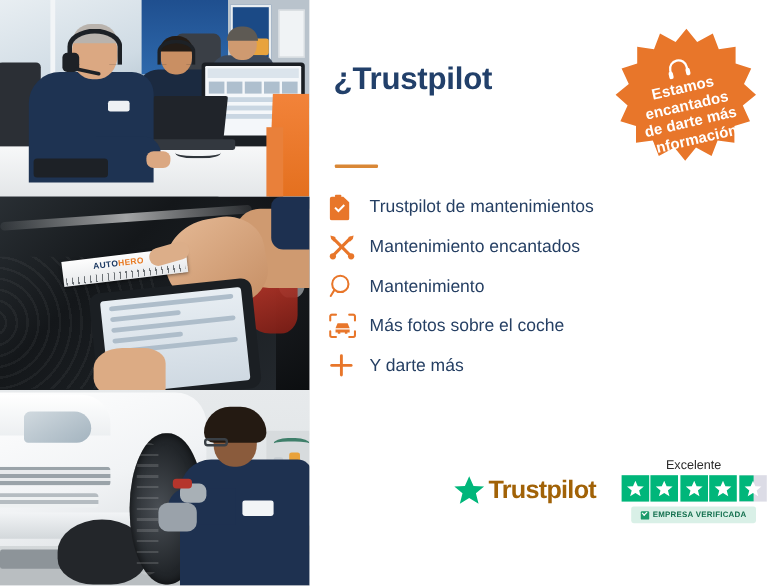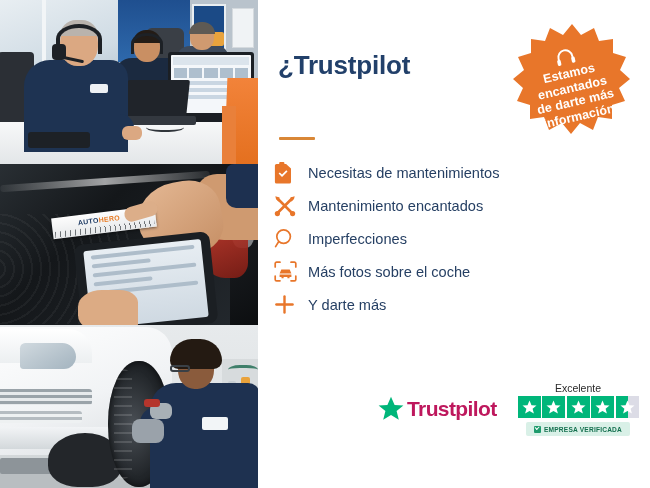--- a/index.html
+++ b/index.html
@@ -167,21 +167,21 @@
   .feature{ display:flex; align-items:center; height:33px; }
   .feature-icon{ width:34px; min-width:34px; height:26px; display:flex; align-items:center; justify-content:flex-start; }
   .feature-label{ font-size:14.6px; color:#253f63; }
 
   .contact{ position:absolute; left:20px; top:326px; width:360px;
     font-size:12.6px; line-height:1.66; color:#2c4466; }
 
   
   .tp{ position:absolute; left:120px; top:382px; width:262px; height:66px; }
   .tp-logo{ position:absolute; left:0; top:14px; display:flex; align-items:center; gap:3px;}
-  .tp-logo-text{ font-size:21px; font-weight:bold; color:#be185d; letter-spacing:-.6px;}
+  .tp-logo-text{ font-size:21px; font-weight:bold; color:#a16207; letter-spacing:-.6px;}
   .tp-right{ position:absolute; right:0; top:0; width:124px; }
   .tp-excelente{ font-size:10.5px; color:#2b2b2b; text-align:center; margin-bottom:2px;}
   .tp-stars{ display:flex; gap:1.5px; justify-content:center;}
   .tp-star-box{ width:23px; height:22px; background:#00b67a; display:flex; align-items:center; justify-content:center; position:relative; overflow:hidden;}
   .tp-star-box.partial{ background:#dcdce6; }
   .tp-star-box.partial:before{ content:""; position:absolute; left:0; top:0; bottom:0; width:56%; background:#00b67a;}
   .tp-verified{ margin:4px auto 0; width:104px; height:14px; background:#d9f0e7;
     border-radius:2px; display:flex; align-items:center; justify-content:center; gap:3px;}
   .tp-verified-text{ font-size:6.6px; font-weight:bold; color:#14704f; letter-spacing:.2px;}
   .tp-check{ width:7px;height:7px;background:#1d9b6c;border-radius:1px;position:relative;}
@@ -344,21 +344,21 @@
     <div class="features">
 
       <div class="feature">
         <span class="feature-icon">
           <svg width="19" height="22" viewBox="0 0 19 22">
             <path fill="#e8762a" d="M2.5 2h9.6L17 6.6V20a1.6 1.6 0 0 1-1.6 1.6H2.5A1.6 1.6 0 0 1 .9 20V3.6A1.6 1.6 0 0 1 2.5 2z"></path>
             <path fill="#ffffff" d="M4.6 11.6l1.2-1.2 2.2 2.2 4.3-4.3 1.2 1.2-5.5 5.5z"></path>
             <rect x="5.2" y="0" width="5.2" height="3.3" rx="1" fill="#e8762a"></rect>
           </svg>
         </span>
-        <span class="feature-label">Necesitas de mantenimientos</span>
+        <span class="feature-label">Trustpilot de mantenimientos</span>
       </div>
 
       <div class="feature">
         <span class="feature-icon">
           <svg width="22" height="22" viewBox="0 0 22 22">
             <g stroke="#e8762a" stroke-width="2.6" stroke-linecap="round">
               <line x1="3.5" y1="3.5" x2="18" y2="18"></line>
               <line x1="18" y1="3.5" x2="3.5" y2="18"></line>
             </g>
             <path fill="#e8762a" d="M1.3 1.3 l4.3 1.1 -1 4.3 -2.6 -2.6z"></path>
@@ -370,21 +370,21 @@
         <span class="feature-label">Mantenimiento encantados</span>
       </div>
 
       <div class="feature">
         <span class="feature-icon">
           <svg width="21" height="21" viewBox="0 0 21 21">
             <circle cx="9.6" cy="8.6" r="6.8" fill="none" stroke="#e8762a" stroke-width="1.7"></circle>
             <line x1="4.6" y1="13.8" x2="1.6" y2="18.6" stroke="#e8762a" stroke-width="1.7" stroke-linecap="round"></line>
           </svg>
         </span>
-        <span class="feature-label">Imperfecciones</span>
+        <span class="feature-label">Mantenimiento</span>
       </div>
 
       <div class="feature">
         <span class="feature-icon">
           <svg width="23" height="21" viewBox="0 0 23 21">
             <g stroke="#e8762a" stroke-width="1.7" fill="none" stroke-linecap="round">
               <path d="M1.2 6 V2.6 a1.4 1.4 0 0 1 1.4 -1.4 H6"></path>
               <path d="M21.8 6 V2.6 a1.4 1.4 0 0 0 -1.4 -1.4 H17"></path>
               <path d="M1.2 15 v3.4 a1.4 1.4 0 0 0 1.4 1.4 H6"></path>
               <path d="M21.8 15 v3.4 a1.4 1.4 0 0 1 -1.4 1.4 H17"></path>

